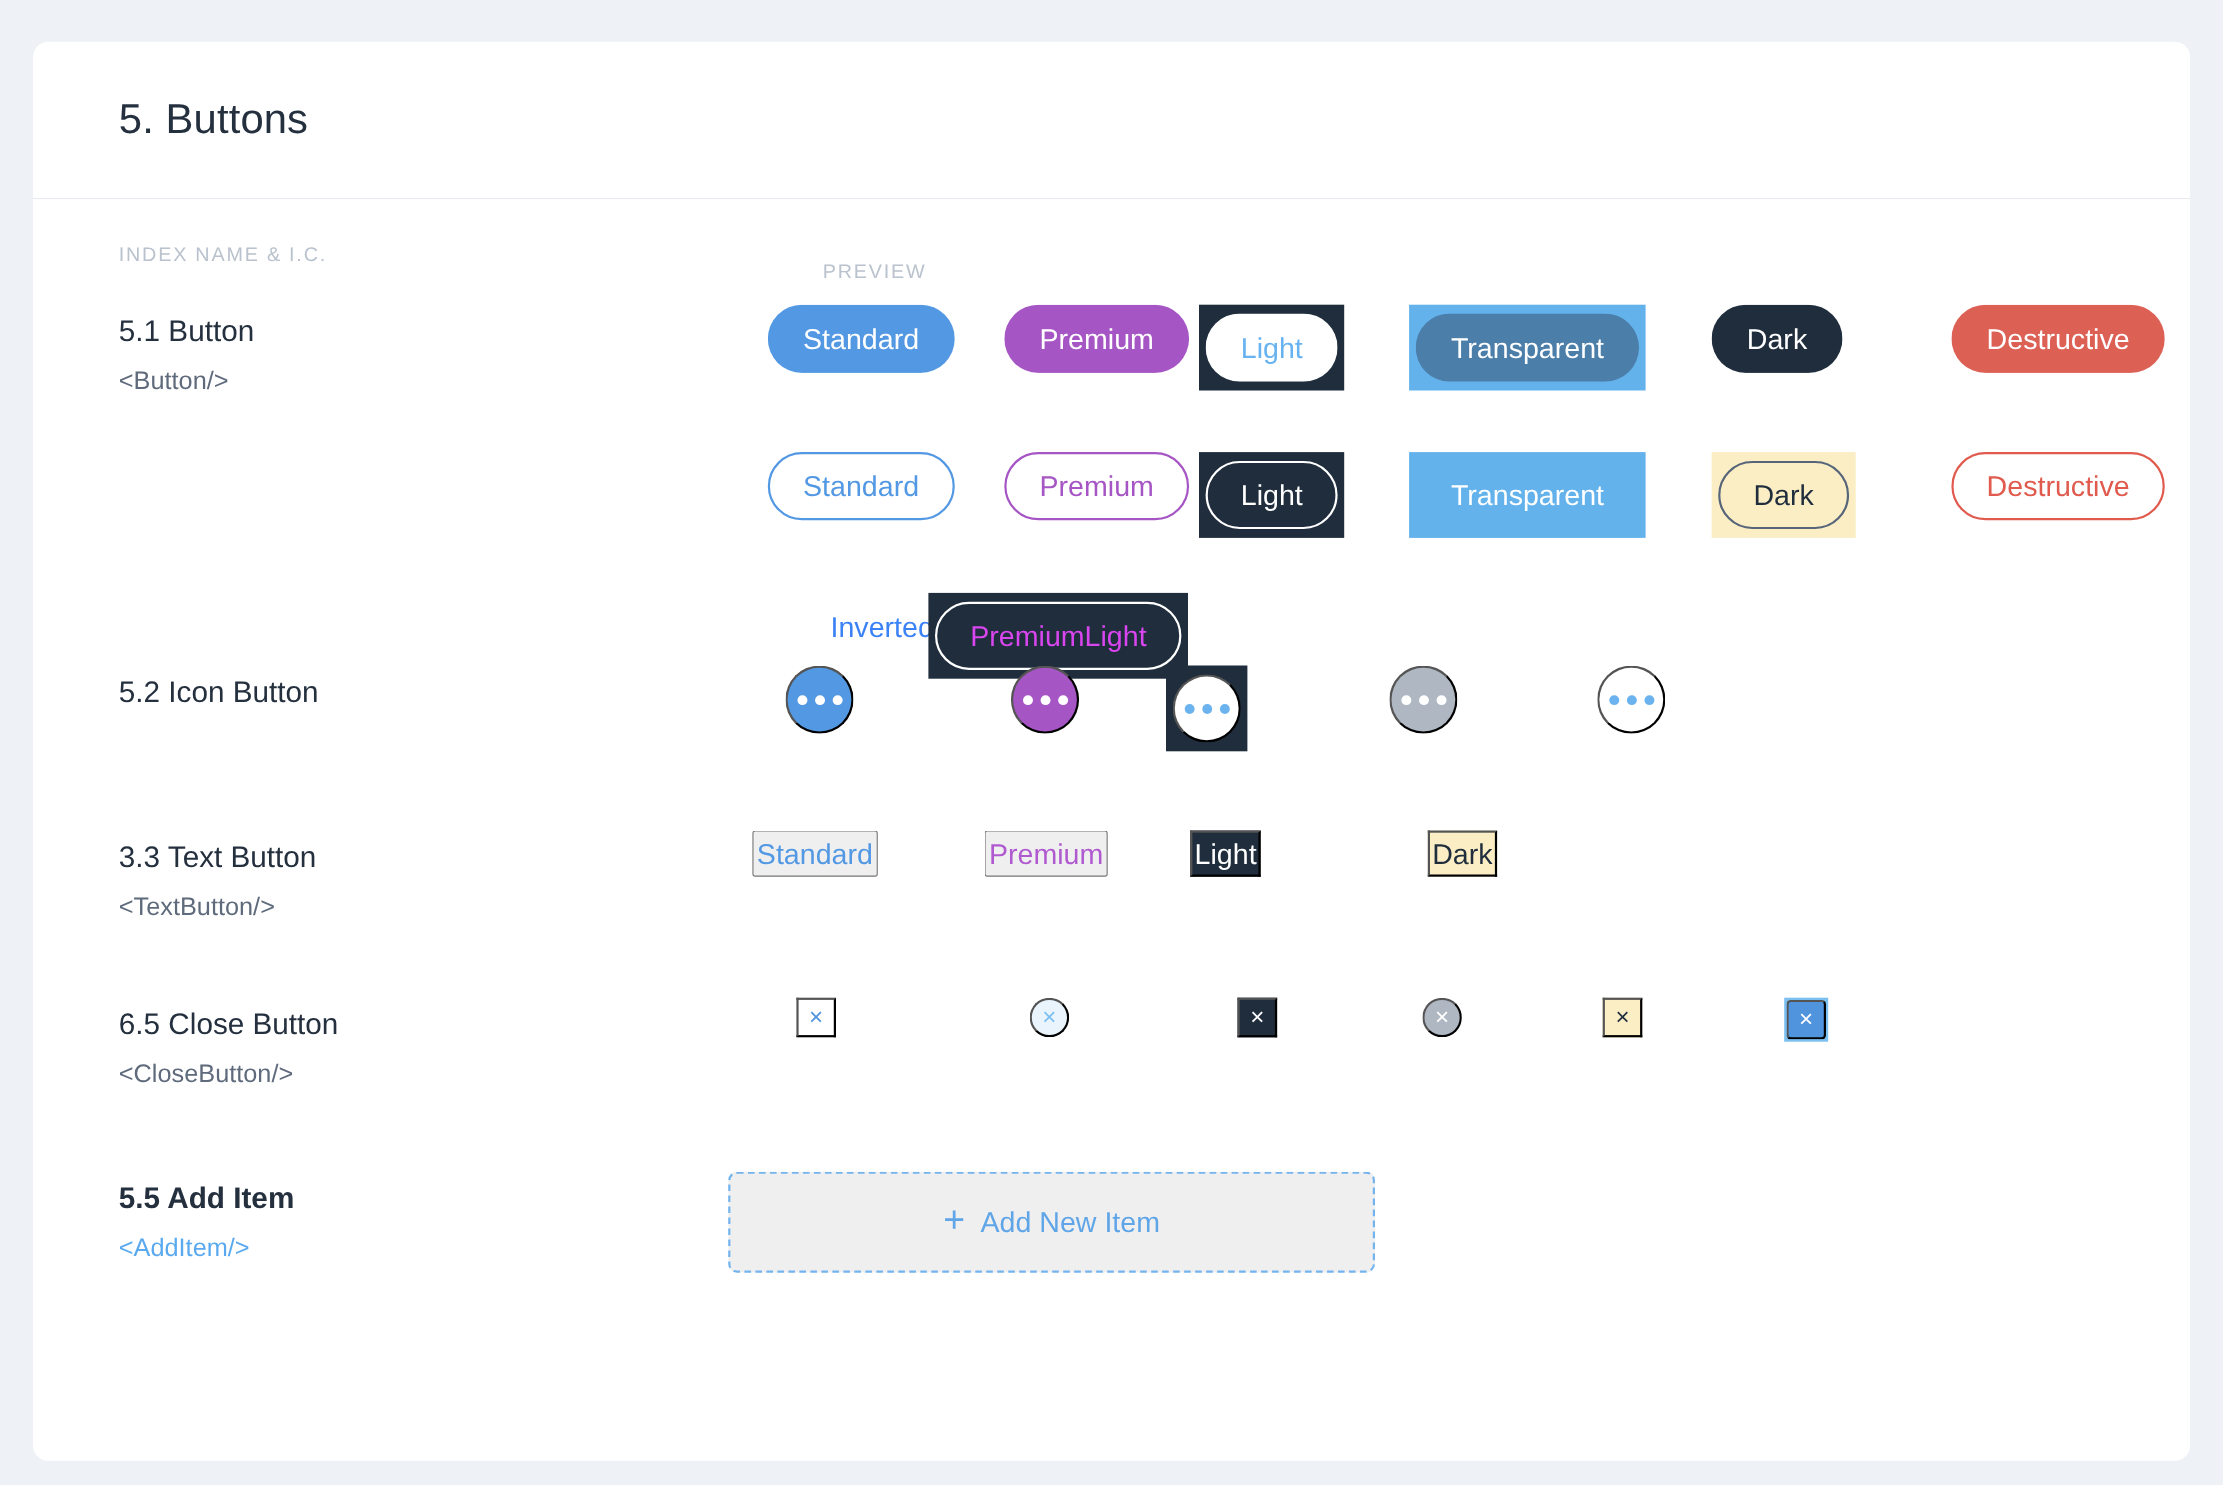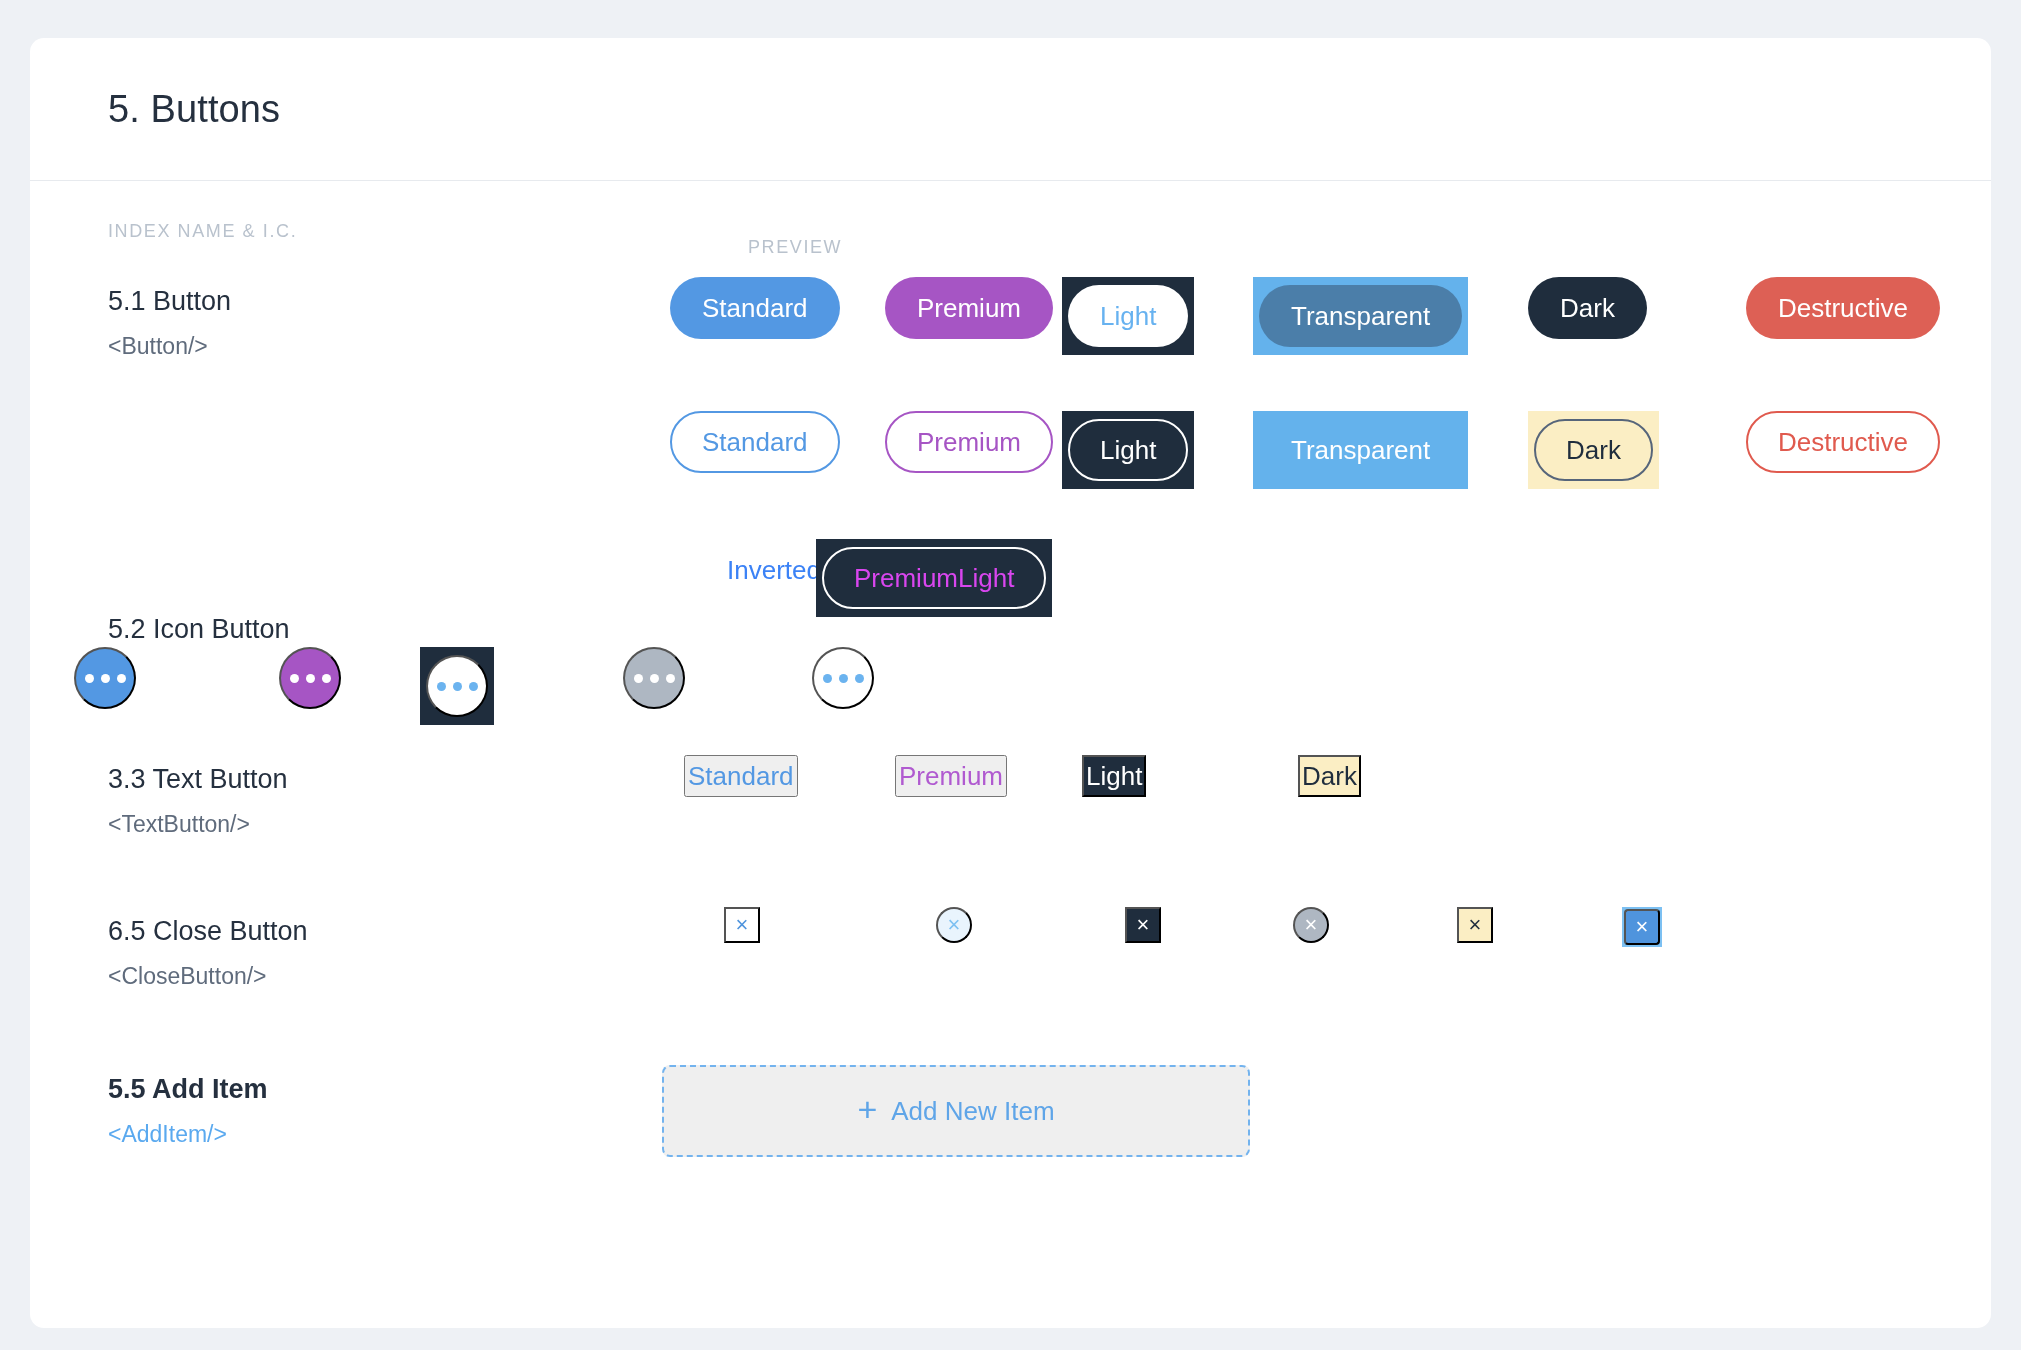--- a/index.html
+++ b/index.html
@@ -197,21 +197,21 @@
 
   <div class="card-header">
     <div class="card-title">5. Buttons</div>
   </div>
 
   <div class="col-head-row">
     <div class="col-head index">INDEX NAME &amp; I.C.</div>
     <div class="col-head preview">PREVIEW</div>
   </div>
 
-  <div class="row" style="height:310px;">
+  <div class="row" style="height:310px;gap:28px;">
     <div class="row-label">
       <div class="row-name">5.1 Button</div>
       <div class="row-ic">&lt;Button/&gt;</div>
     </div>
     <div class="row-preview">
       <div class="slots" style="height:84px;">
         <div class="slot" style="left:0px;">
           <button class="pill solid-standard">Standard</button>
         </div>
         <div class="slot" style="left:215px;">
@@ -268,21 +268,21 @@
         </div>
         <div class="slot" style="left:146px;">
           <span class="bk bk-dark">
             <button class="pill premiumlight">PremiumLight</button>
           </span>
         </div>
       </div>
     </div>
   </div>
 
-  <div class="row" style="height:150px; margin-top:18px;flex-direction:column;">
+  <div class="row" style="height:150px; margin-top:18px;">
     <div class="row-label">
       <div class="row-name">5.2 Icon Button</div>
     </div>
     <div class="row-preview">
       <div class="slots" style="height:92px;">
         <div class="slot" style="left:44px;">
           <button class="iconbtn blue">
             <span class="dots w">
                 <i></i>
                 <i></i>

